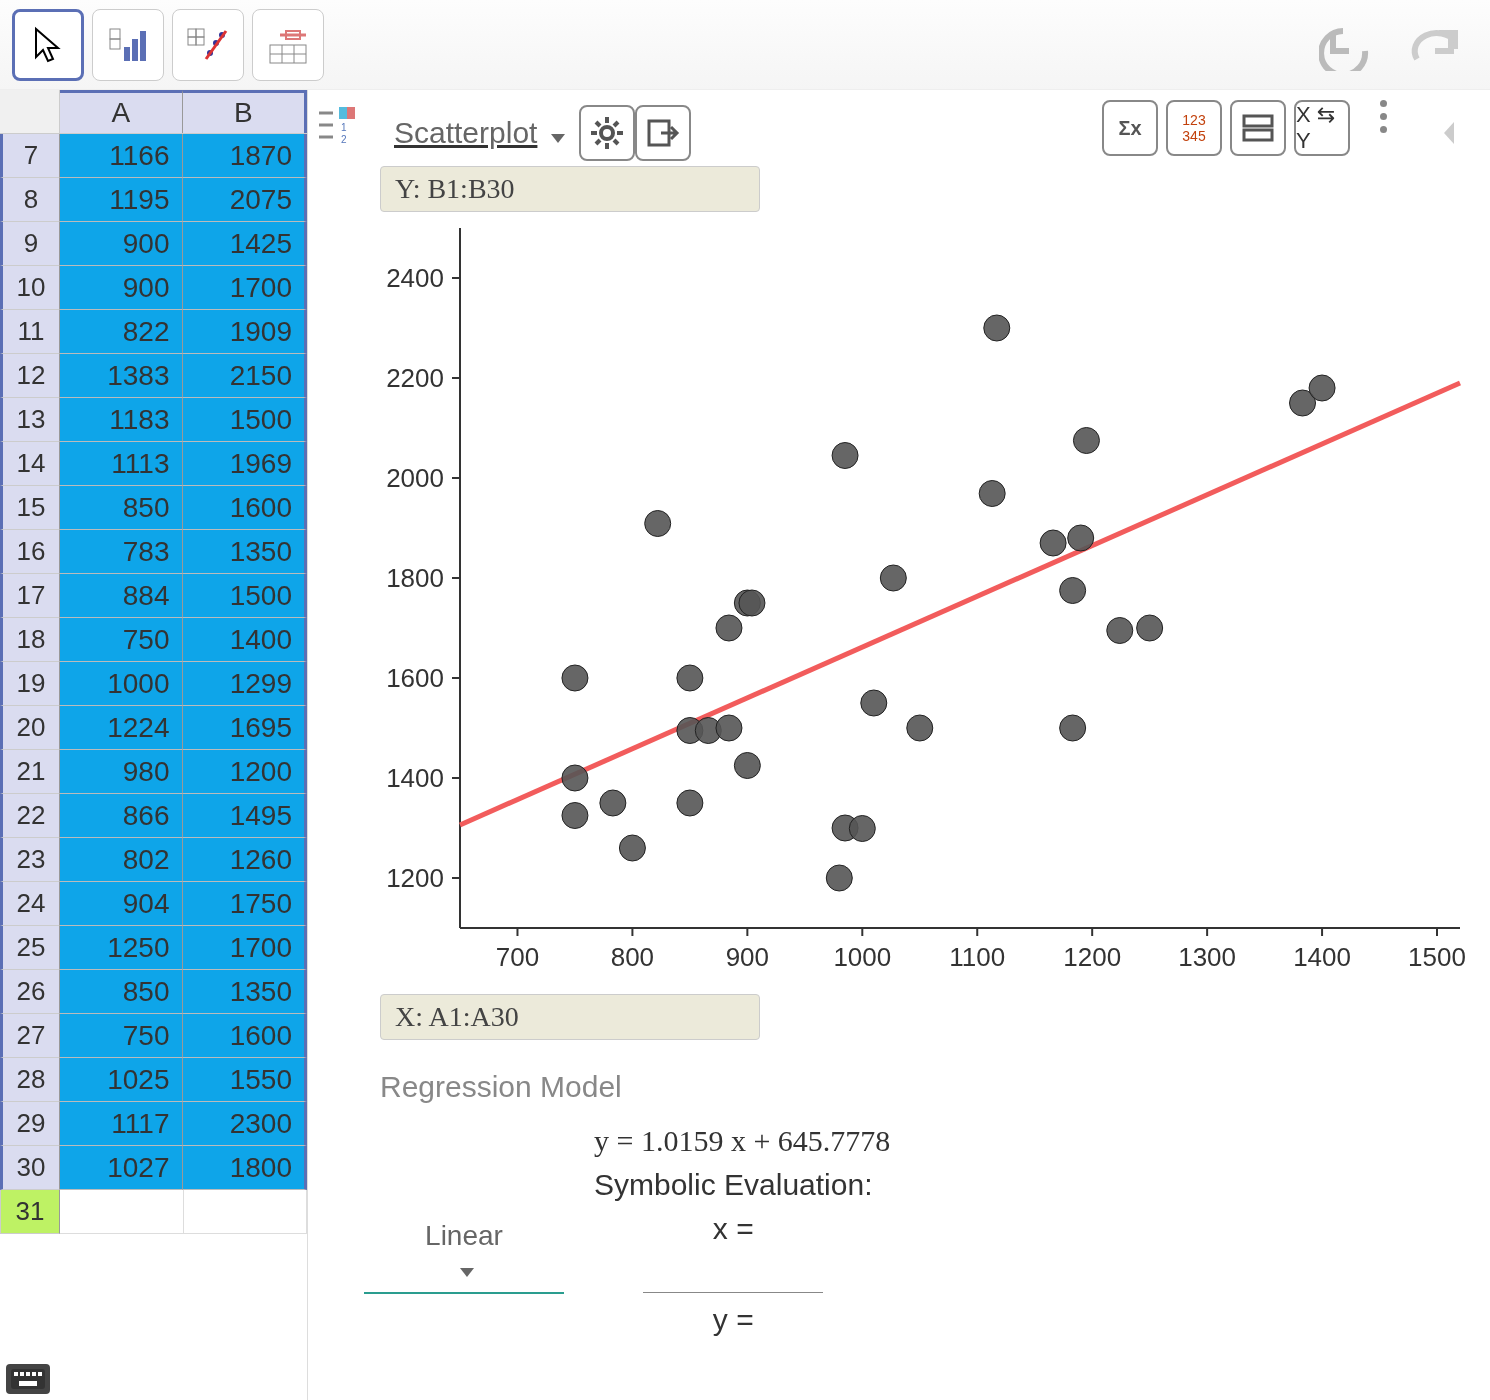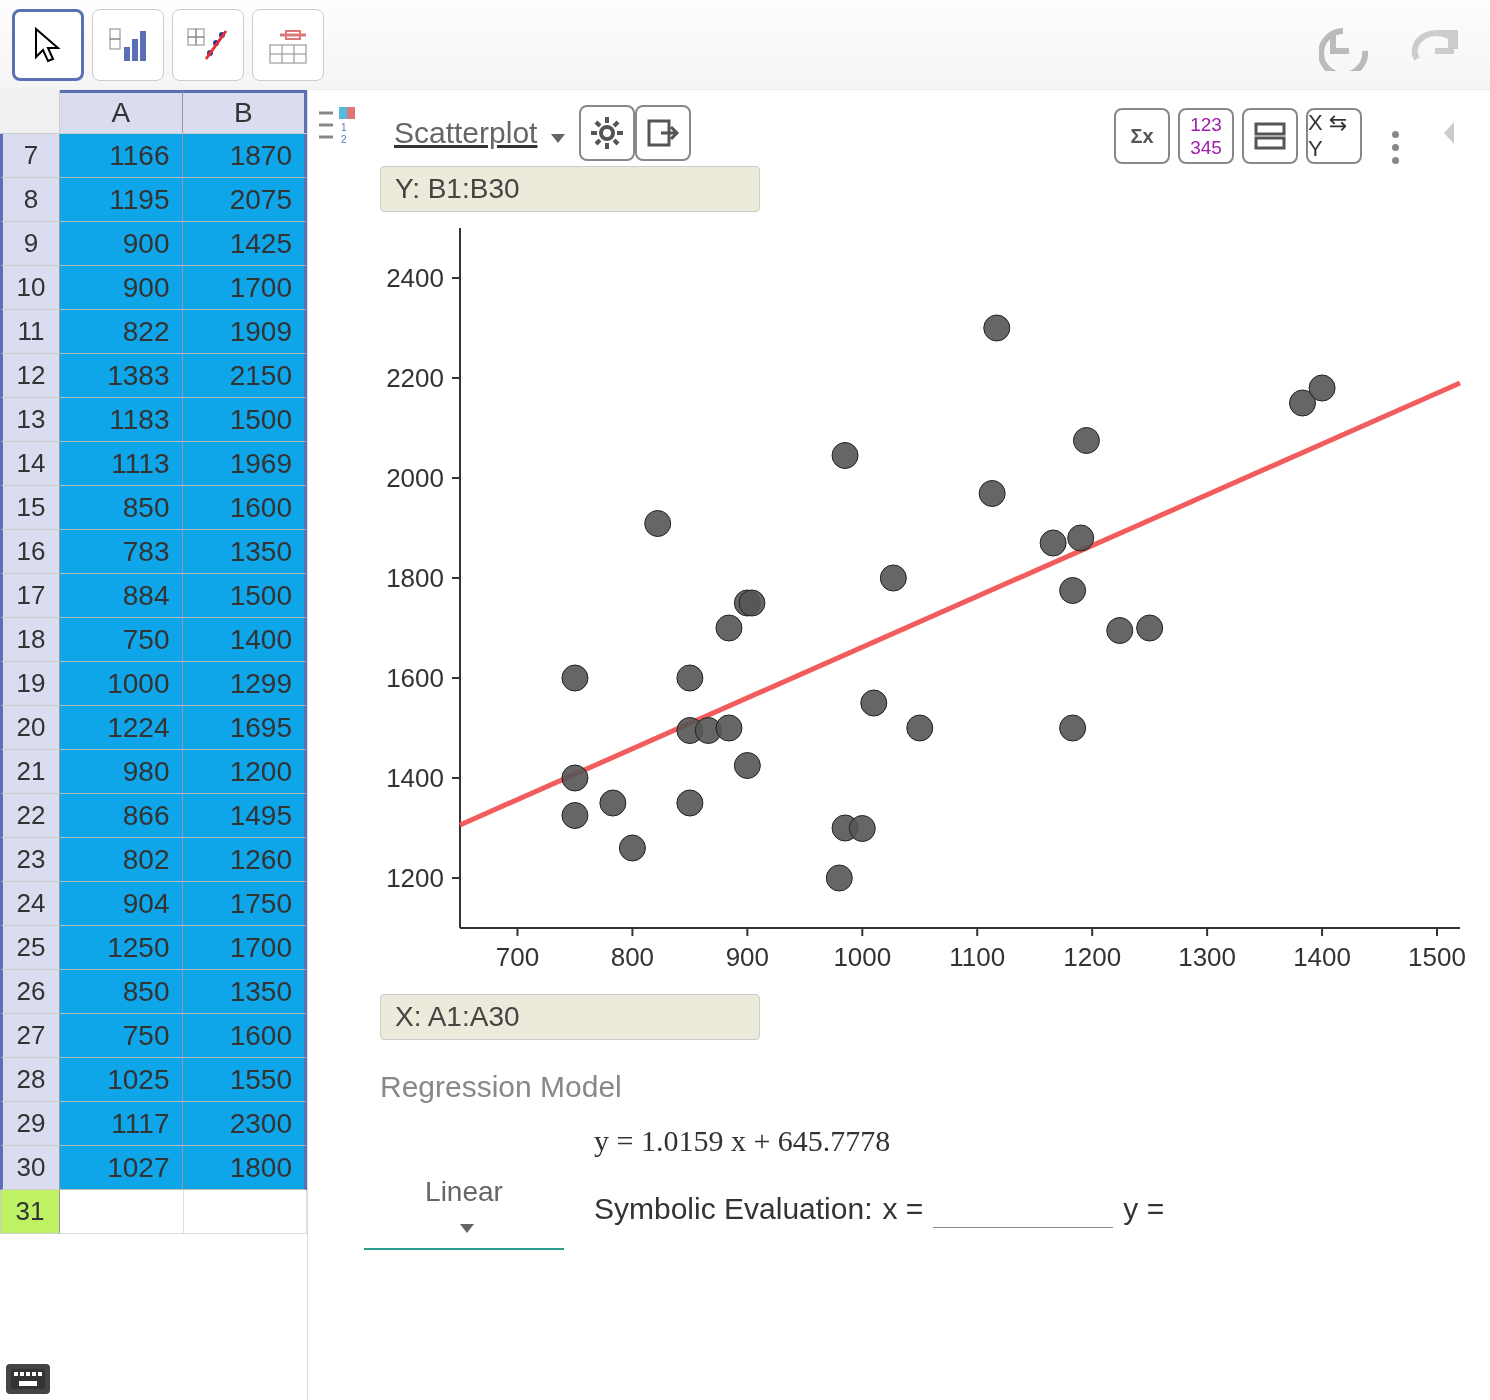--- a/index.html
+++ b/index.html
@@ -66,44 +66,45 @@
   .panel-icons-left { position:absolute; left:0; top:6px; width:60px; height:60px; display:flex; align-items:center; justify-content:center; cursor:pointer;}
   .panel-top { display:flex; align-items:center; height:66px; margin-left:60px; gap:0; position:relative;text-decoration:underline;}
   .dropdown {
     display:flex; align-items:center; gap:8px; font-size:30px; color:#666;
     padding:6px 14px; cursor:pointer;
   }
   .iconbtn {
     width:56px; height:56px; border:2px solid #888; border-radius:8px;
     display:flex; align-items:center; justify-content:center; cursor:pointer; background:#fff;
   }
-  .right-icongroup { position:absolute; right:60px; top:0; display:flex; align-items:flex-end; gap:8px;margin-top:8px;}
+  .right-icongroup { position:absolute; right:72px; top:0; display:flex; align-items:flex-start; gap:8px;}
   .right-icongroup .iconbtn { border-radius:8px; }
   .kebab { width:30px; display:flex; flex-direction:column; align-items:center; gap:6px; cursor:pointer; margin-left:10px;}
   .kebab span{ width:7px; height:7px; background:#888; border-radius:50%; }
   .collapse { position:absolute; right:10px; top:18px; cursor:pointer; color:#bbb;}
   
   .axis-label-box {
     display:inline-block; padding:6px 14px; background:#eceada; border:1px solid #ccc;
     border-radius:4px; font-size:28px; color:#444; margin-left:60px;
     min-width:380px;
+    font-family:Liberation Serif, serif;
   }
   .chart-area { margin-left:60px; margin-top:6px; width:1090px; height:770px; position:relative;}
   svg { display:block;}
   
   .regression-title { margin-left:60px; margin-top:30px; font-size:30px; color:#888;}
   .reg-row { display:flex; align-items:center; margin-left:44px; margin-top:20px; gap:30px;}
   .reg-select {
     width:200px; font-size:28px; color:#666; padding:8px 4px;
     border:none; border-bottom:2px solid #2a9d8f; display:flex; justify-content:space-between; align-items:center;
     cursor:pointer;
     flex-direction:column;
   }
   .equation { font-size:30px; color:#333; font-family: 'Times New Roman', serif;}
-  .symeval { font-size:30px; color:#333; display:flex; align-items:center; gap:10px;}
+  .symeval { font-size:30px; color:#333; display:flex; align-items:center; gap:10px;flex-direction:column;}
   .symeval input { border:none; border-bottom:1px solid #888; width:180px; font-size:28px; padding:2px;}
   
   .chev::after{content:''; display:inline-block; width:0;height:0;border-left:7px solid transparent;border-right:7px solid transparent;border-top:9px solid #666;margin-left:6px;}
 </style>
 </head>
 <body>
 
 <div class="toolbar-top">
   <div class="tool-btn selected">
     <svg width="40" height="40" viewBox="0 0 40 40">
@@ -341,21 +342,21 @@
           </svg>
       </div>
       <div class="iconbtn">
         <svg width="36" height="36" viewBox="0 0 36 36">
             <rect x="4" y="6" width="20" height="24" fill="none" stroke="#555" stroke-width="3"></rect>
             <path d="M16 18 L32 18 M26 12 L32 18 L26 24" fill="none" stroke="#555" stroke-width="3"></path>
           </svg>
       </div>
       <div class="right-icongroup">
         <div class="iconbtn" style="font-size:20px;font-weight:bold;color:#555">Σx</div>
-        <div class="iconbtn" style="font-size:19px;line-height:23px;color:#a21caf;text-align:center">123<br>345</div>
+        <div class="iconbtn" style="font-size:14px;line-height:16px;color:#c2410c;text-align:center">123<br>345</div>
         <div class="iconbtn">
           <svg width="32" height="32" viewBox="0 0 32 32">
               <rect x="2" y="4" width="28" height="10" fill="none" stroke="#555" stroke-width="3"></rect>
               <rect x="2" y="18" width="28" height="10" fill="none" stroke="#555" stroke-width="3"></rect>
             </svg>
         </div>
         <div class="iconbtn" style="font-size:22px;color:#333">
           <span>X ⇆ Y</span>
         </div>
         <div class="kebab">

